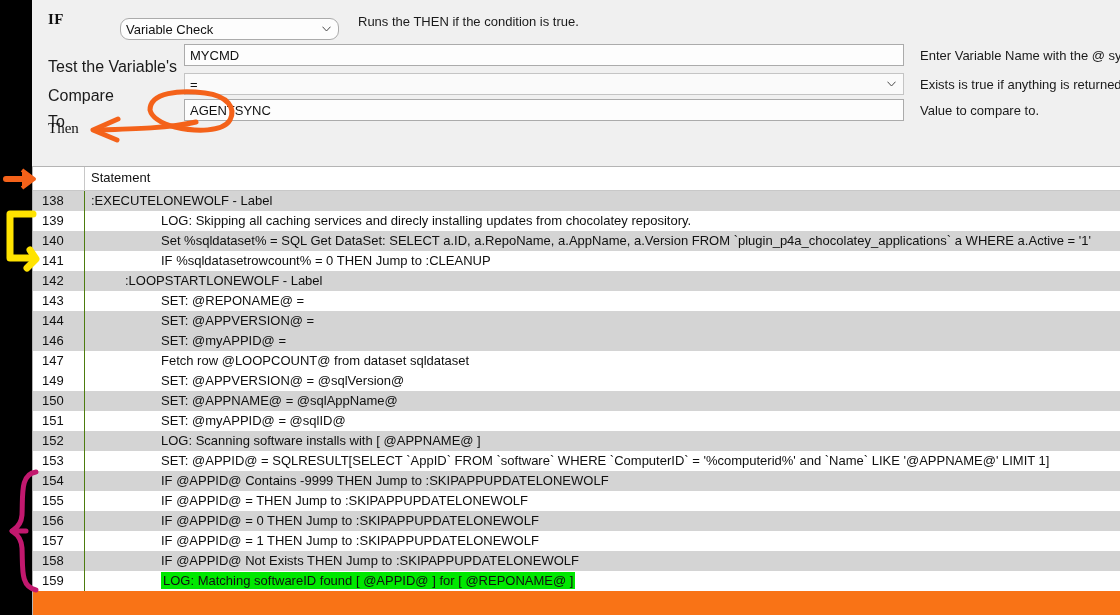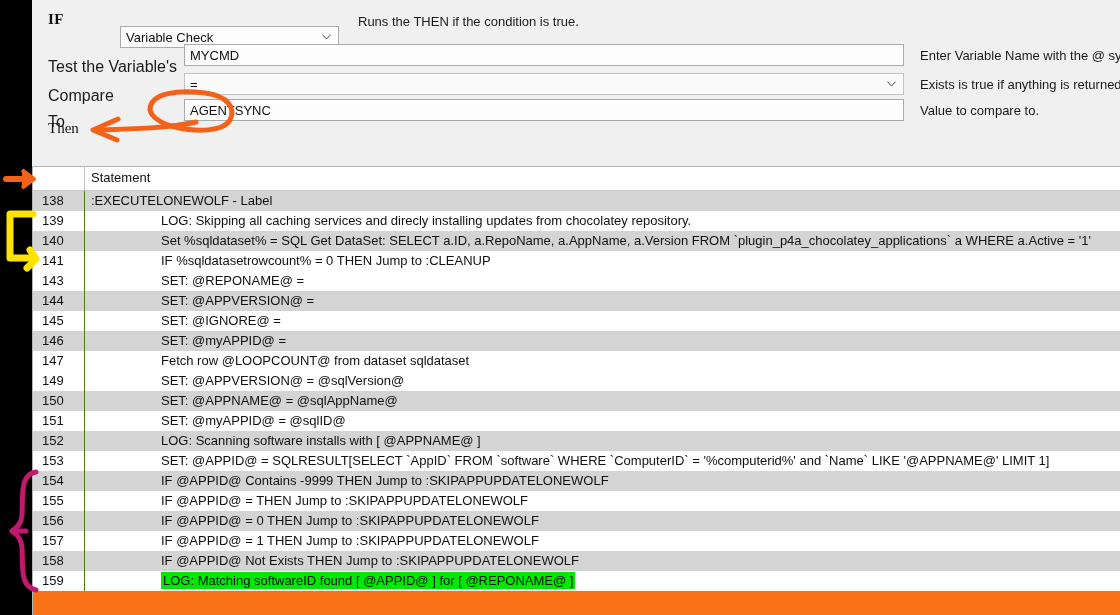--- a/index.html
+++ b/index.html
@@ -71,21 +71,21 @@
     overflow: hidden;
   }
   .chev {
     position: absolute;
     right: 7px; top: 7px;
     width: 9px; height: 6px;
     color: #4A4A4A;
   }
   .chev svg { display:block; }
 
-  #combo-type  { left: 88px; top: 16px;  width: 219px; }
+  #combo-type  { left: 88px; top: 8px;  width: 219px; border-radius: 9px; }
   #input-var   { left: 152px; top: 0px; width: 720px; border:1px solid #ABABAB; }
   #combo-cmp   { left: 152px; top: 0px; width: 720px; border:1px solid #C4C4C4; background:#FAFAFA;}
   #input-to    { left: 152px; top: 0px; width: 720px; border:1px solid #ABABAB; }
 
   .hint {
     position: absolute;
     left: 888px;
     font-size: 13px;
     color: #1A1A1A;
     white-space: nowrap;
@@ -244,31 +244,31 @@
           <div class="cell-stmt ind2">LOG:  Skipping all caching services and direcly installing updates from chocolatey repository.</div>
         </div>
         <div class="row alt">
           <div class="cell-num">140</div>
           <div class="cell-stmt ind2">Set %sqldataset% = SQL Get DataSet:  SELECT a.ID, a.RepoName, a.AppName, a.Version  FROM `plugin_p4a_chocolatey_applications` a  WHERE a.Active = '1'</div>
         </div>
         <div class="row">
           <div class="cell-num">141</div>
           <div class="cell-stmt ind2">IF  %sqldatasetrowcount%  =  0  THEN  Jump to :CLEANUP</div>
         </div>
+        <div class="row alt">
+          <div class="cell-num">142</div>
+          <div class="cell-stmt ind1">:LOOPSTARTLONEWOLF - Label</div>
+        </div>
         <div class="row">
           <div class="cell-num">143</div>
           <div class="cell-stmt ind2">SET:  @REPONAME@ =</div>
         </div>
         <div class="row alt">
           <div class="cell-num">144</div>
           <div class="cell-stmt ind2">SET:  @APPVERSION@ =</div>
-        </div>
-        <div class="row">
-          <div class="cell-num">145</div>
-          <div class="cell-stmt ind2">SET:  @IGNORE@ =</div>
         </div>
         <div class="row alt">
           <div class="cell-num">146</div>
           <div class="cell-stmt ind2">SET:  @myAPPID@ =</div>
         </div>
         <div class="row">
           <div class="cell-num">147</div>
           <div class="cell-stmt ind2">Fetch row @LOOPCOUNT@ from dataset sqldataset</div>
         </div>
         <div class="row">

